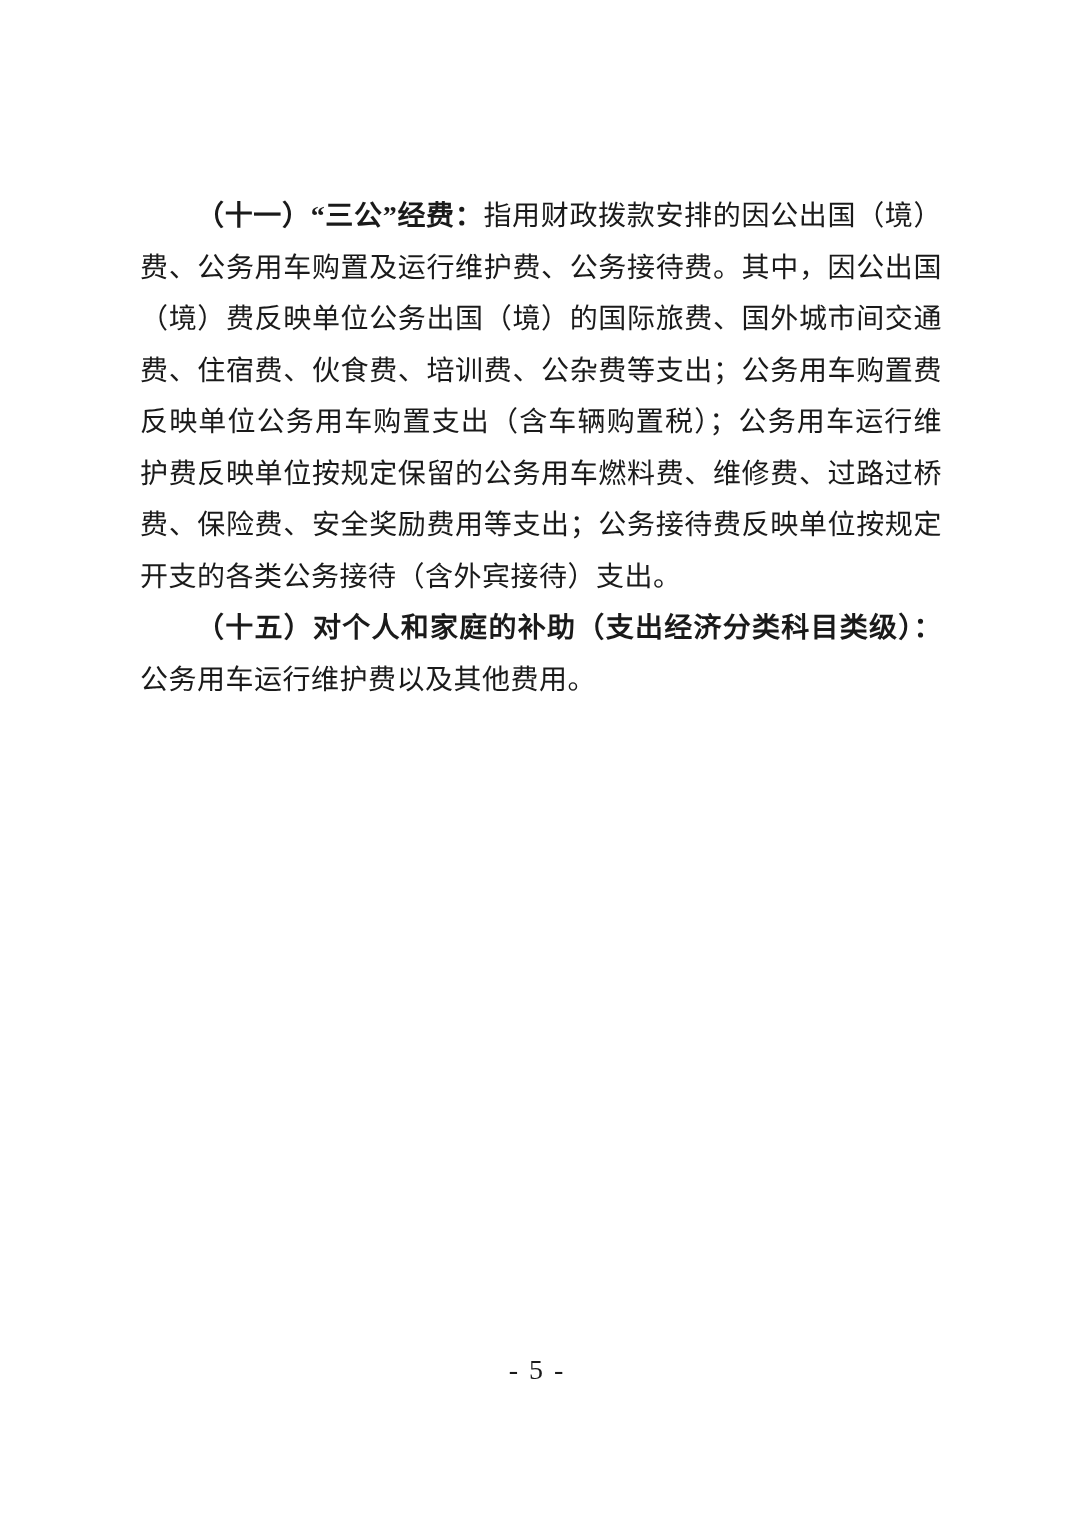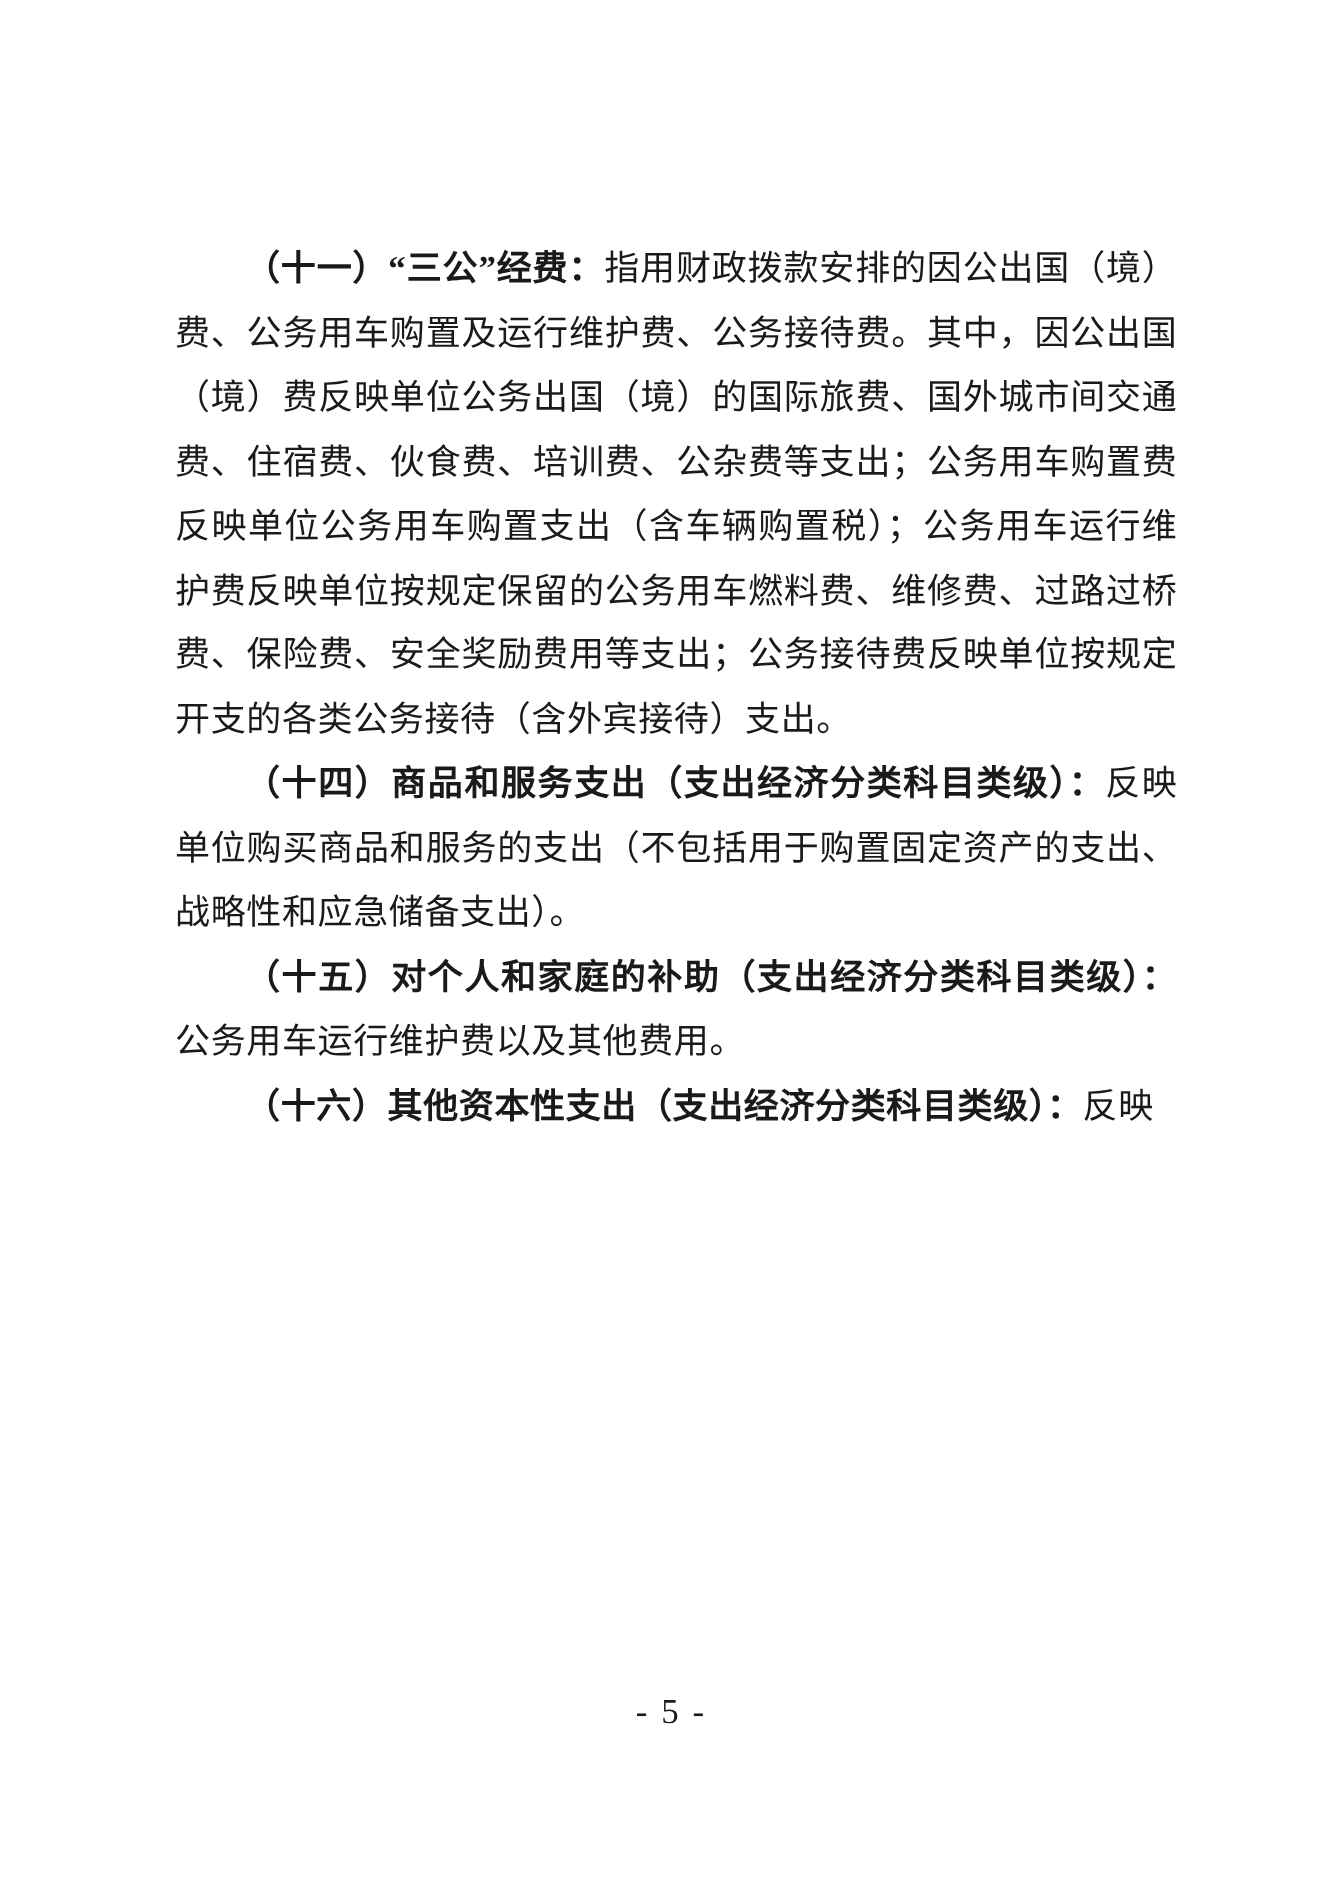--- a/index.html
+++ b/index.html
@@ -46,18 +46,16 @@
     color: #1a1a1a;
     letter-spacing: 2px;
   }
 </style>
 </head>
 <body>
 
 <div class="page">
   <div class="content">
     <p class="para"><span class="heading">（十一）“三公”经费：</span><span>指用财政拨款安排的因公出国（境）费、公务用车购置及运行维护费、公务接待费。其中，因公出国（境）费反映单位公务出国（境）的国际旅费、国外城市间交通费、住宿费、伙食费、培训费、公杂费等支出；公务用车购置费反映单位公务用车购置支出（含车辆购置税）；公务用车运行维护费反映单位按规定保留的公务用车燃料费、维修费、过路过桥费、保险费、安全奖励费用等支出；公务接待费反映单位按规定开支的各类公务接待（含外宾接待）支出。</span></p>
-    <p class="para"><span class="heading">（十四）商品和服务支出（支出经济分类科目类级）：</span><span>反映单位购买商品和服务的支出（不包括用于购置固定资产的支出、战略性和应急储备支出）。</span></p>
     <p class="para"><span class="heading">（十五）对个人和家庭的补助（支出经济分类科目类级）：</span><span>公务用车运行维护费以及其他费用。</span></p>
-    <p class="para"><span class="heading">（十六）其他资本性支出（支出经济分类科目类级）：</span><span>反映</span></p>
   </div>
   <div class="footer">- 5 -</div>
 </div>
 
 </body></html>

